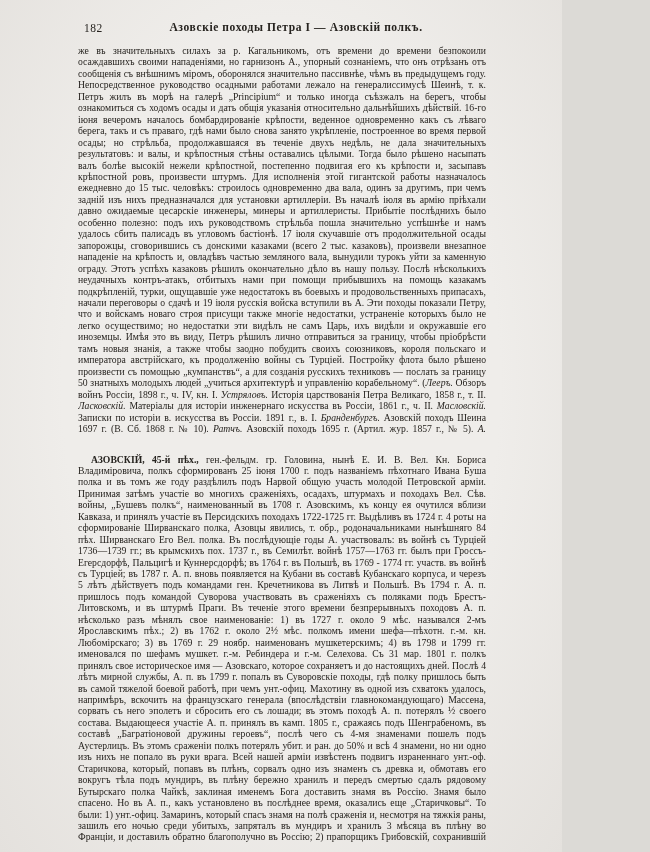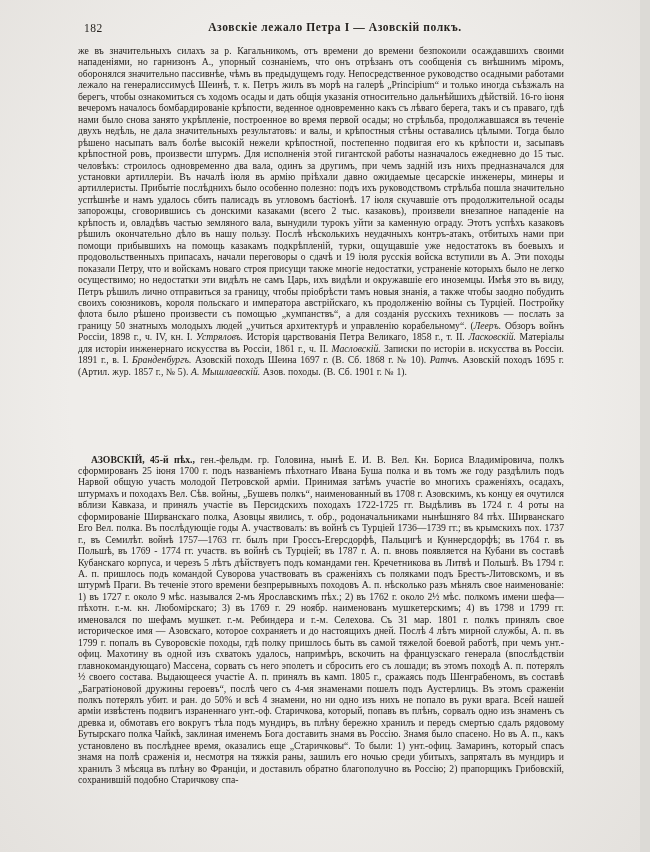--- a/index.html
+++ b/index.html
@@ -3,21 +3,21 @@
 <meta charset="utf-8">
 <style>
   html,body{margin:0;padding:0;}
   body{
     width:650px;height:852px;
     background:#dcdad6;
     font-family:"Liberation Serif","DejaVu Serif",serif;
   }
   .page{
     position:relative;
-    width:640px;height:852px;
+    width:562px;height:852px;
     background:radial-gradient(ellipse at 50% 45%, #efedea 55%, #e4e1dd 100%);
     color:#26231f;
     overflow:hidden;
   }
   .page-number{
     position:absolute;
     top:22px;left:84px;
     font-size:11.5px;
     letter-spacing:0.5px;
   }
@@ -56,21 +56,21 @@
   .b{font-weight:bold;margin-left:13px;}
   .i{font-style:italic;}
 </style>
 </head>
 <body>
 
 <div class="page">
 
   <div class="page-number">182</div>
 
-  <div class="running-head">Азовскіе лежало Петра I — Азовскій полкъ.</div>
+  <div class="running-head">Азовскіе походы Петра I — Азовскій полкъ.</div>
 
   <div class="head-rule"></div>
 
   <div class="columns">
 
     <div class="col">
       <p><span>же въ значительныхъ силахъ за р. Кагальникомъ, отъ времени до времени безпокоили осаждавшихъ своими нападеніями, но гарнизонъ А., упорный сознаніемъ, что онъ отрѣзанъ отъ сообщенія съ внѣшнимъ міромъ, оборонялся значительно пассивнѣе, чѣмъ въ предыдущемъ году. Непосредственное руководство осадными работами лежало на генералиссимусѣ Шеинѣ, т. к. Петръ жилъ въ морѣ на галерѣ „Principium“ и только иногда съѣзжалъ на берегъ, чтобы ознакомиться съ ходомъ осады и дать общія указанія относительно дальнѣйшихъ дѣйствій. 16-го іюня вечеромъ началось бомбардированіе крѣпости, веденное одновременно какъ съ лѣваго берега, такъ и съ праваго, гдѣ нами было снова занято укрѣпленіе, построенное во время первой осады; но стрѣльба, продолжавшаяся въ теченіе двухъ недѣль, не дала значительныхъ результатовъ: и валы, и крѣпостныя стѣны оставались цѣлыми. Тогда было рѣшено насыпать валъ болѣе высокій нежели крѣпостной, постепенно подвигая его къ крѣпости и, засыпавъ крѣпостной ровъ, произвести штурмъ. Для исполненія этой гигантской работы назначалось ежедневно до 15 тыс. человѣкъ: строилось одновременно два вала, одинъ за другимъ, при чемъ задній изъ нихъ предназначался для установки артиллеріи. Въ началѣ іюля въ армію пріѣхали давно ожидаемые цесарскіе инженеры, минеры и артиллеристы. Прибытіе послѣднихъ было особенно полезно: подъ ихъ руководствомъ стрѣльба пошла значительно успѣшнѣе и намъ удалось сбить палисадъ въ угловомъ бастіонѣ. 17 іюля скучавшіе отъ продолжительной осады запорожцы, сговорившись съ донскими казаками (всего 2 тыс. казаковъ), произвели внезапное нападеніе на крѣпость и, овладѣвъ частью земляного вала, вынудили турокъ уйти за каменную ограду. Этотъ успѣхъ казаковъ рѣшилъ окончательно дѣло въ нашу пользу. Послѣ нѣсколькихъ неудачныхъ контръ-атакъ, отбитыхъ нами при помощи прибывшихъ на помощь казакамъ подкрѣпленій, турки, ощущавшіе уже недостатокъ въ боевыхъ и продовольственныхъ припасахъ, начали переговоры о сдачѣ и 19 іюля русскія войска вступили въ А. Эти походы показали Петру, что и войскамъ новаго строя присущи также многіе недостатки, устраненіе которыхъ было не легко осуществимо; но недостатки эти видѣлъ не самъ Царь, ихъ видѣли и окружавшіе его иноземцы. Имѣя это въ виду, Петръ рѣшилъ лично отправиться за границу, чтобы пріобрѣсти тамъ новыя знанія, а также чтобы заодно побудить своихъ союзниковъ, короля польскаго и императора австрійскаго, къ продолженію войны съ Турціей. Постройку флота было рѣшено произвести съ помощью „кумпанствъ“, а для созданія русскихъ техниковъ — послать за границу 50 знатныхъ молодыхъ людей „учиться архитектурѣ и управленію корабельному“. (</span><span class="i">Лееръ.</span><span> Обзоръ войнъ Россіи, 1898 г., ч. IV, кн. I. </span><span class="i">Устряловъ.</span><span> Исторія царствованія Петра Великаго, 1858 г., т. II. </span><span class="i">Ласковскій.</span><span> Матеріалы для исторіи инженернаго искусства въ Россіи, 1861 г., ч. II. </span><span class="i">Масловскій.</span><span> Записки по исторіи в. искусства въ Россіи. 1891 г., в. I. </span><span class="i">Бранденбургъ.</span><span> Азовскій походъ Шеина 1697 г. (В. Сб. 1868 г. № 10). </span><span class="i">Ратчъ.</span><span> Азовскій походъ 1695 г. (Артил. жур. 1857 г., № 5). </span><span class="i">А. Мышлаевскій.</span><span> Азов. походы. (В. Сб. 1901 г. № 1).</span></p>
     </div>
 
     <div class="col">

